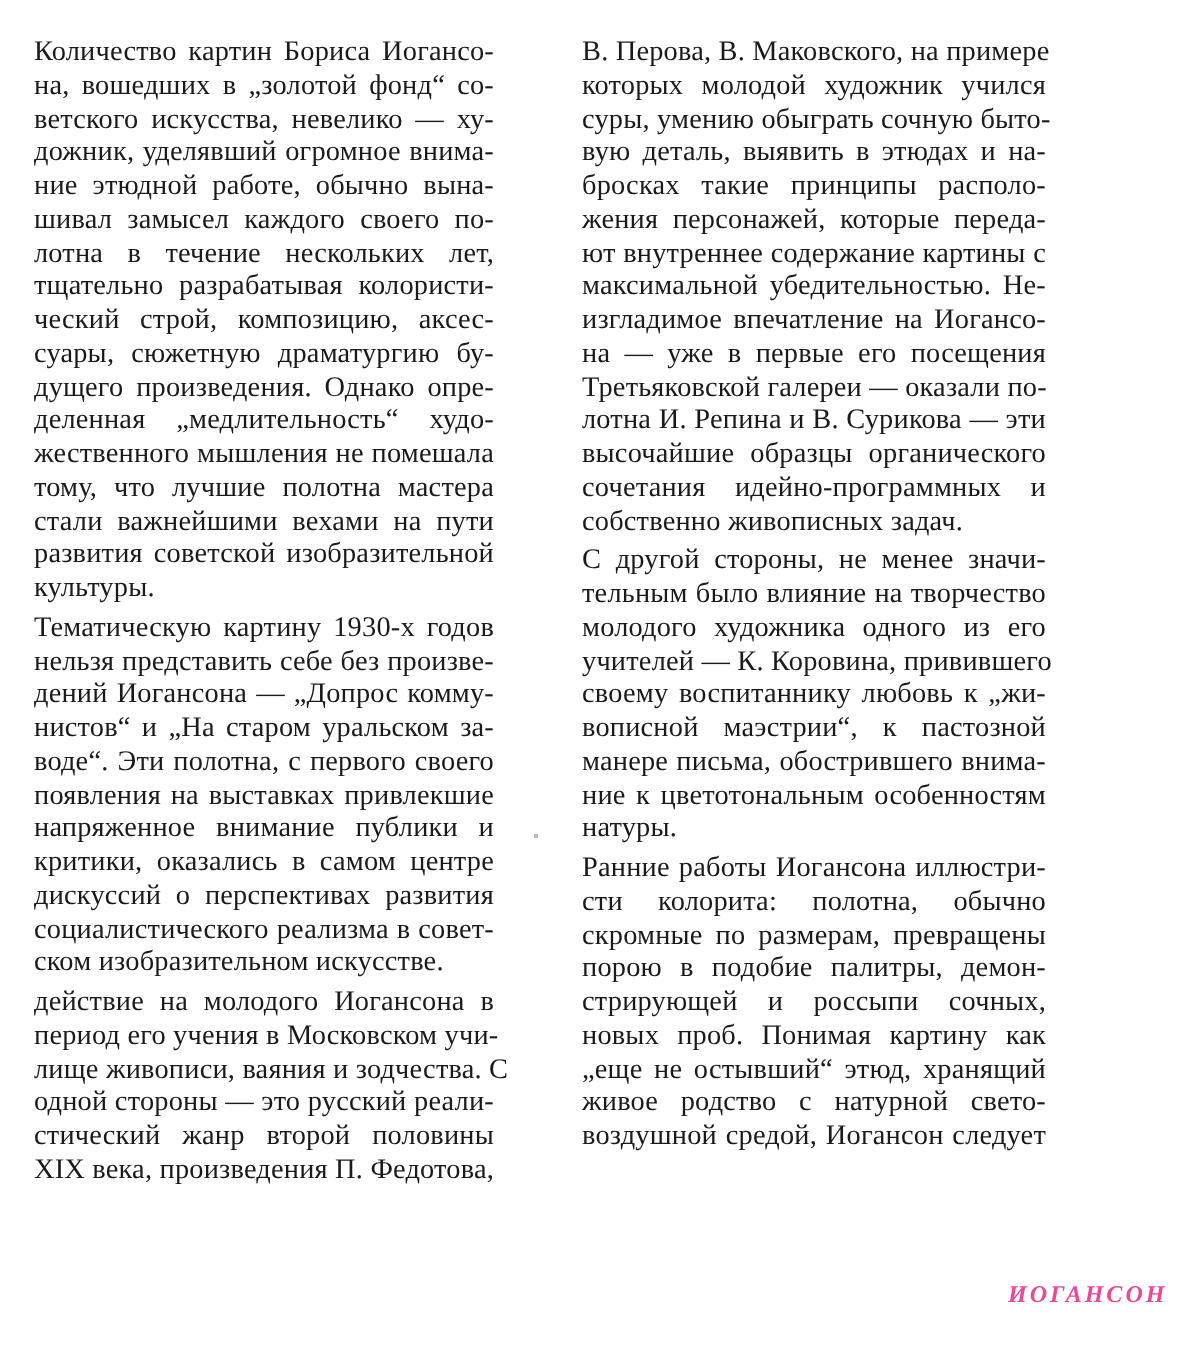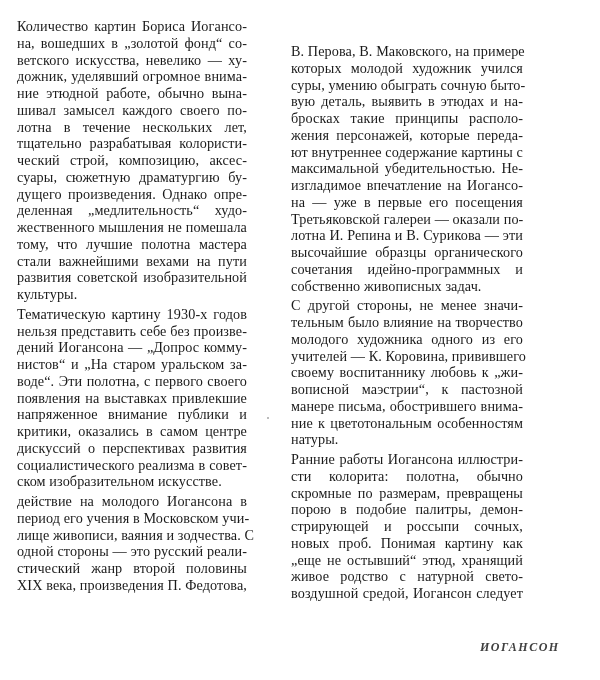--- a/index.html
+++ b/index.html
@@ -18,44 +18,44 @@
     .column {
       position: absolute;
       top: 18px;
       width: 230px;
       font-size: 14.2px;
       line-height: 16.75px;
       text-align: justify;
       letter-spacing: 0.1px;
     }
     .col-left { left: 17px; }
-    .col-right { left: 291px; width: 232px; margin-top: 25px; }
+    .col-right { left: 291px; width: 232px; }
     .line {
       display: block;
       white-space: nowrap;
       text-align-last: justify;
       text-align: justify;
       height: 16.75px;
       overflow: visible;
     }
     .line.last {
       text-align-last: left;
     }
     .para-gap {
       height: 3px;
     }
     .footer {
       position: absolute;
-      left: 480px;
+      left: 504px;
       top: 640px;
       font-style: italic;
       font-weight: bold;
       font-size: 12px;
       letter-spacing: 1.5px;
-      color: #404040;
+      color: #ec4899;
     }
     .speck {
       position: absolute;
       left: 267px;
       top: 417px;
       width: 2px;
       height: 2px;
       background: #bbb;
     }
   </style>

